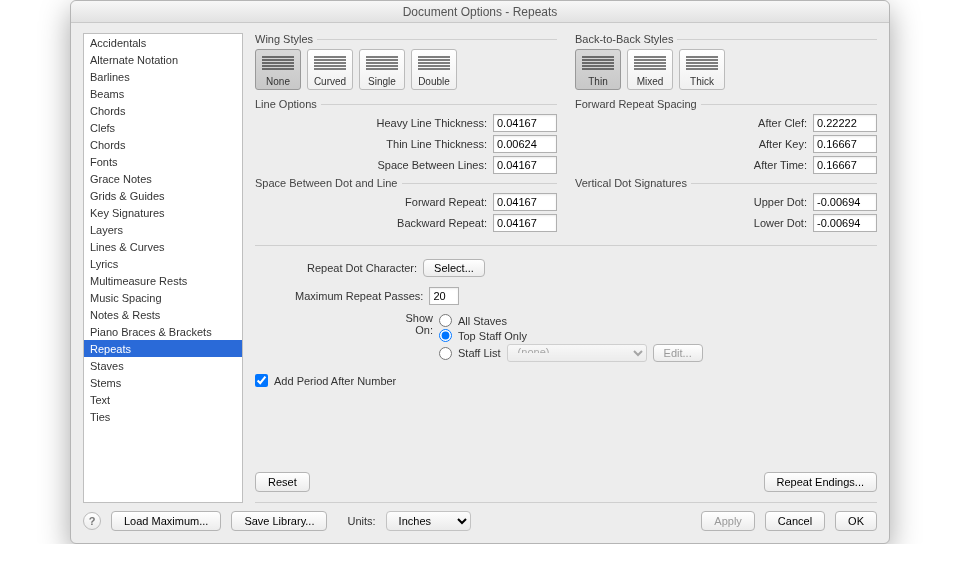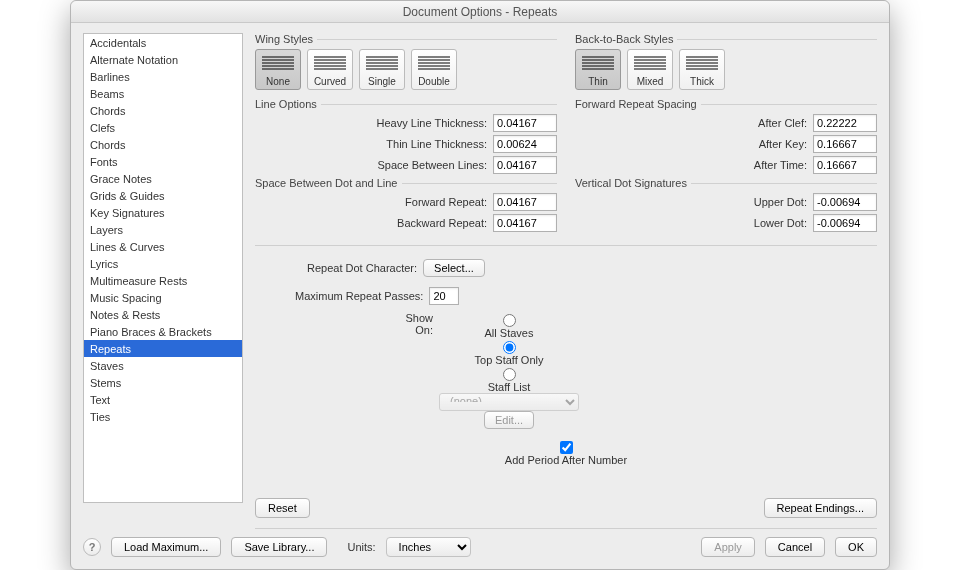--- a/index.html
+++ b/index.html
@@ -131,22 +131,22 @@
     border-radius: 4px;
     background: linear-gradient(#fff,#ececec);
     padding: 3px 12px;
     cursor: default;
   }
   .btn.small { padding: 1px 10px; height: 18px; }
   .btn[disabled] { color: #999; }
   .radio-row, .check-row {
     display: flex;
     align-items: center;
+    gap: 6px;
     margin: 2px 0;
-    flex-direction: column;
   }
   .select-sm {
     height: 18px;
     font-size: 11px;
     border: 1px solid #c3c3c3;
     border-radius: 3px;
     background: linear-gradient(#fdfdfd,#ebebeb);
     padding: 0 20px 8px 6px;
     color: #888;
   }

